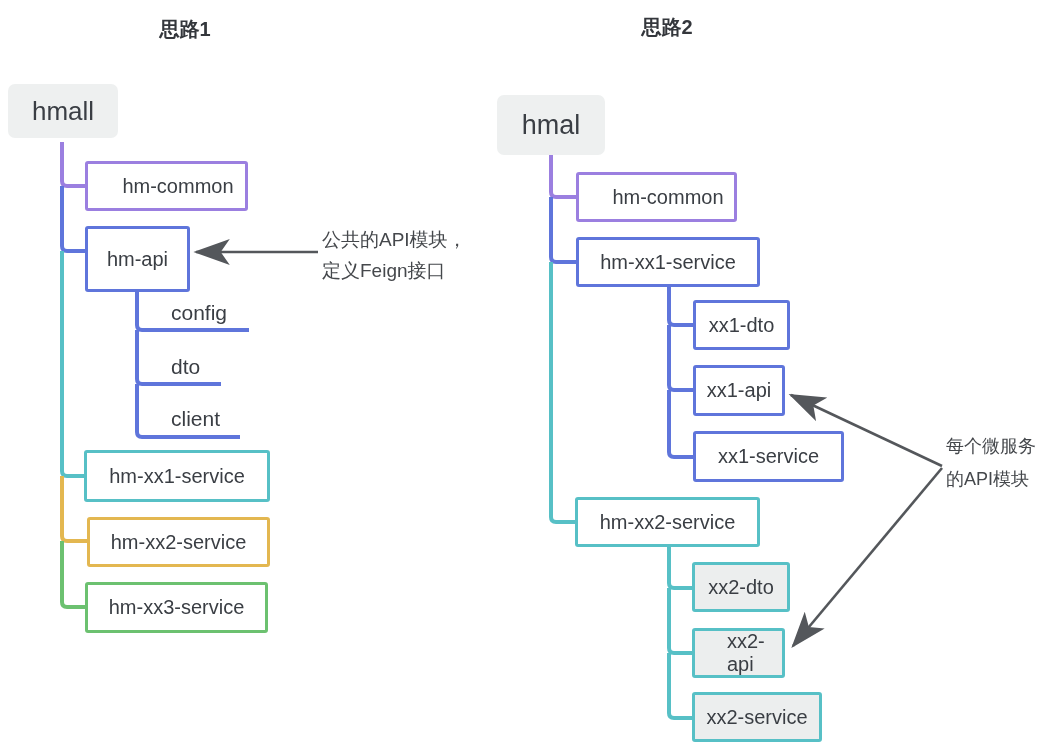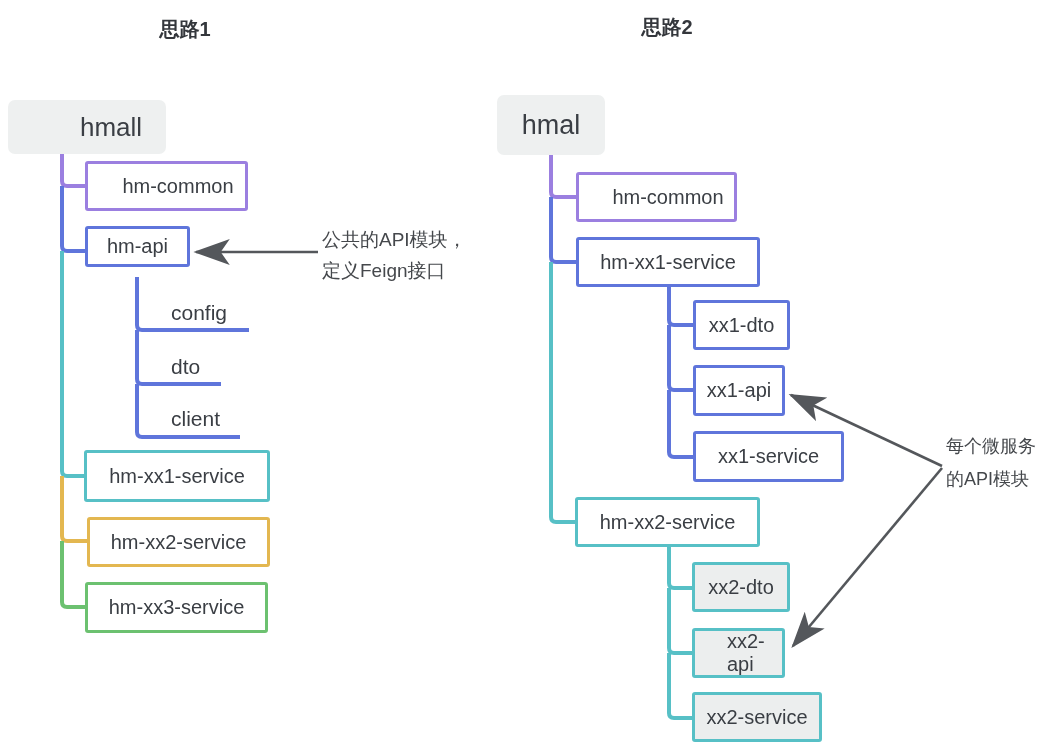--- a/index.html
+++ b/index.html
@@ -92,23 +92,23 @@
     <g fill="none" stroke="#54575b" stroke-width="2.6">
       <path d="M318,252 L196,252" marker-end="url(#arrowhead)"></path>
       <path d="M942,466 L791,395" marker-end="url(#arrowhead)"></path>
       <path d="M942,468 L793,646" marker-end="url(#arrowhead)"></path>
     </g>
   </svg>
 
   <div class="title" style="left:140px;top:16px;width:90px;">思路1</div>
   <div class="title" style="left:617px;top:14px;width:100px;">思路2</div>
 
-  <div class="rootbox" style="left:8px;top:100px;width:110px;height:54px;padding-left:48px;">hmall</div>
+  <div class="rootbox" style="left:8px;top:84px;width:110px;height:54px;">hmall</div>
   <div class="node b-purple" style="left:85px;top:161px;width:163px;height:50px;">hm-common</div>
-  <div class="node b-blue" style="left:85px;top:226px;width:105px;height:41px;">hm-api</div>
+  <div class="node b-blue" style="left:85px;top:226px;width:105px;height:66px;">hm-api</div>
   <div class="sublabel" style="left:171px;top:301px;">config</div>
   <div class="sublabel" style="left:171px;top:355px;">dto</div>
   <div class="sublabel" style="left:171px;top:407px;">client</div>
   <div class="node b-teal" style="left:84px;top:450px;width:186px;height:52px;">hm-xx1-service</div>
   <div class="node b-yellow" style="left:87px;top:517px;width:183px;height:50px;">hm-xx2-service</div>
   <div class="node b-green" style="left:85px;top:582px;width:183px;height:51px;">hm-xx3-service</div>
 
   <div class="annotation" style="left:322px;top:224px;">
     <div>公共的API模块，</div>
     <div>定义Feign接口</div>

